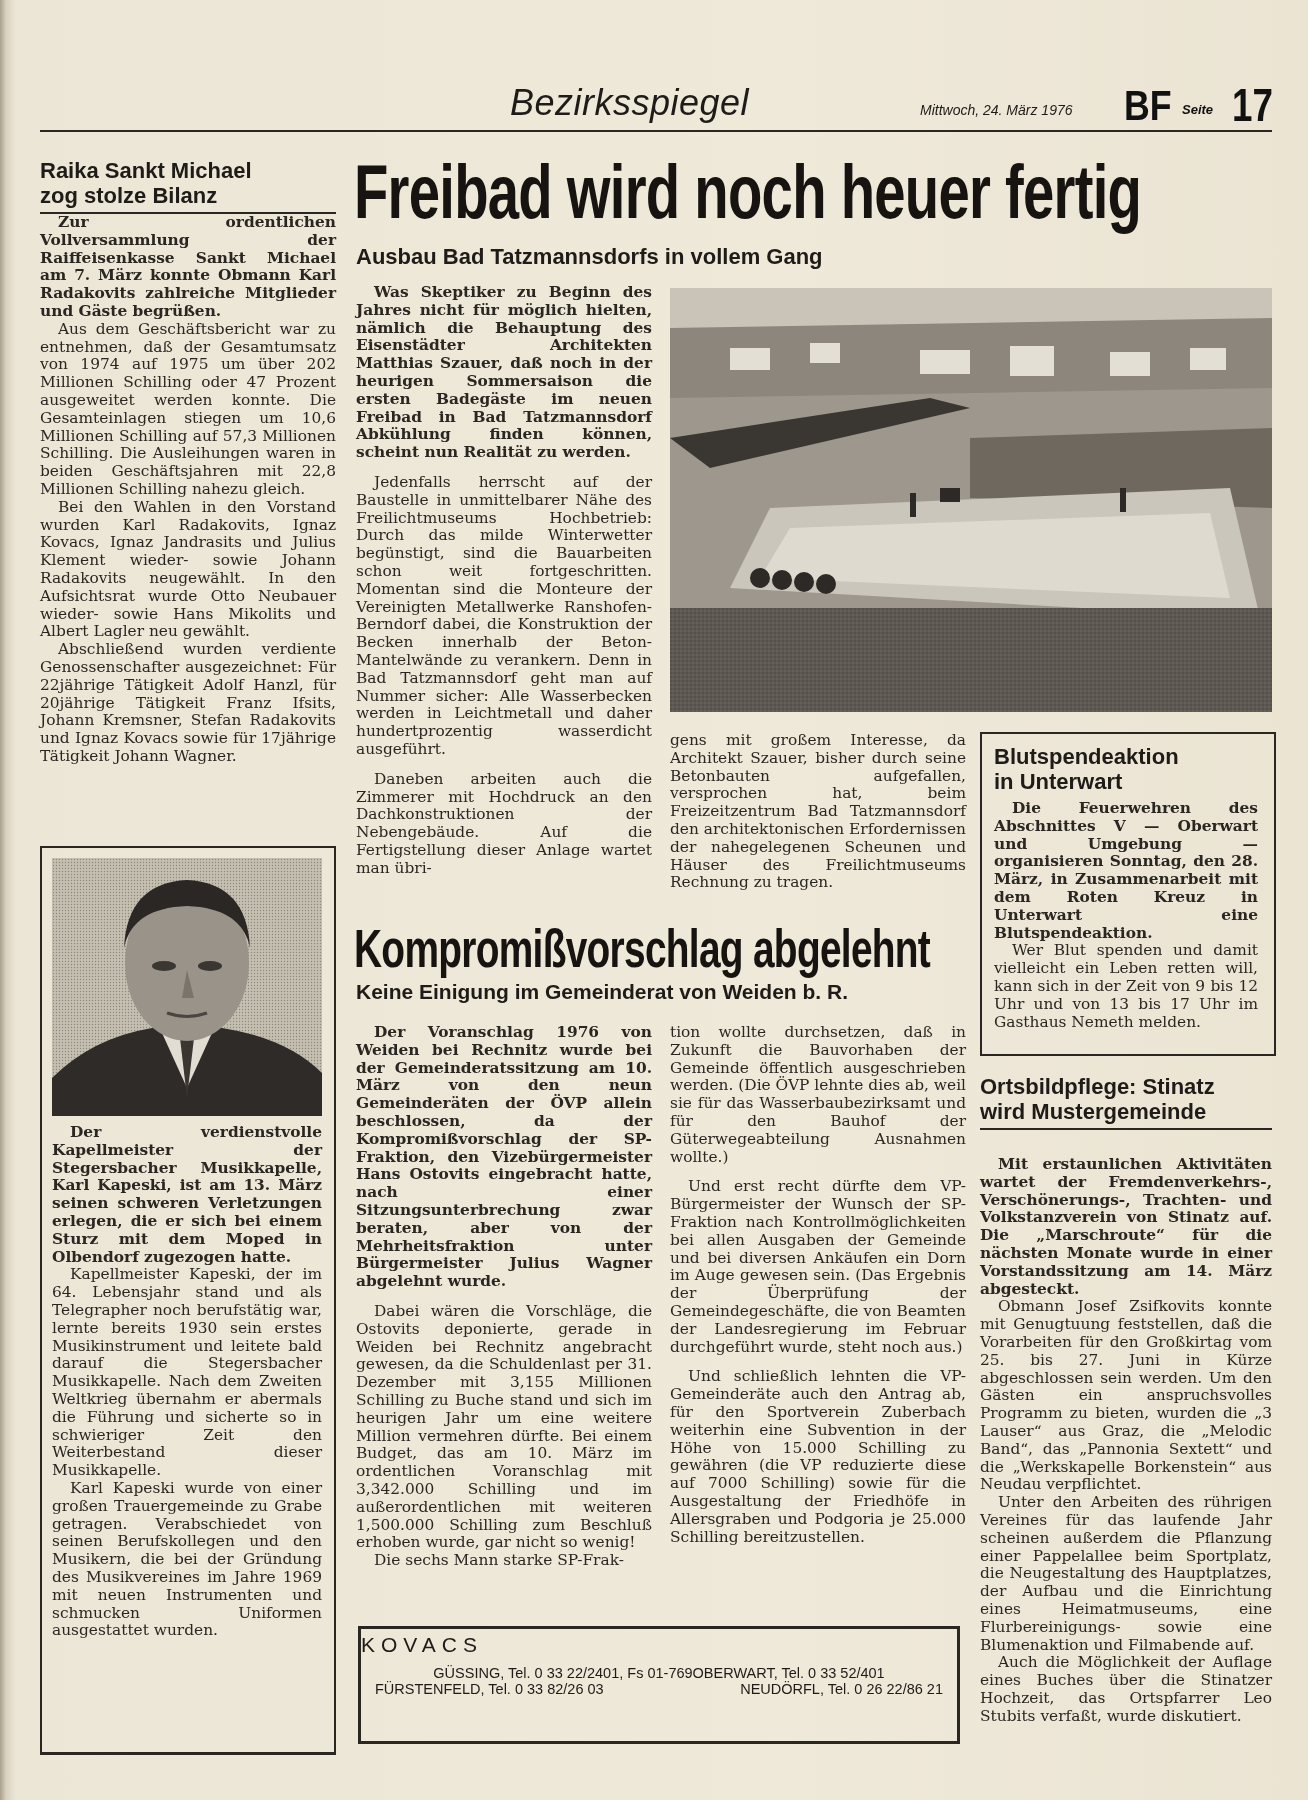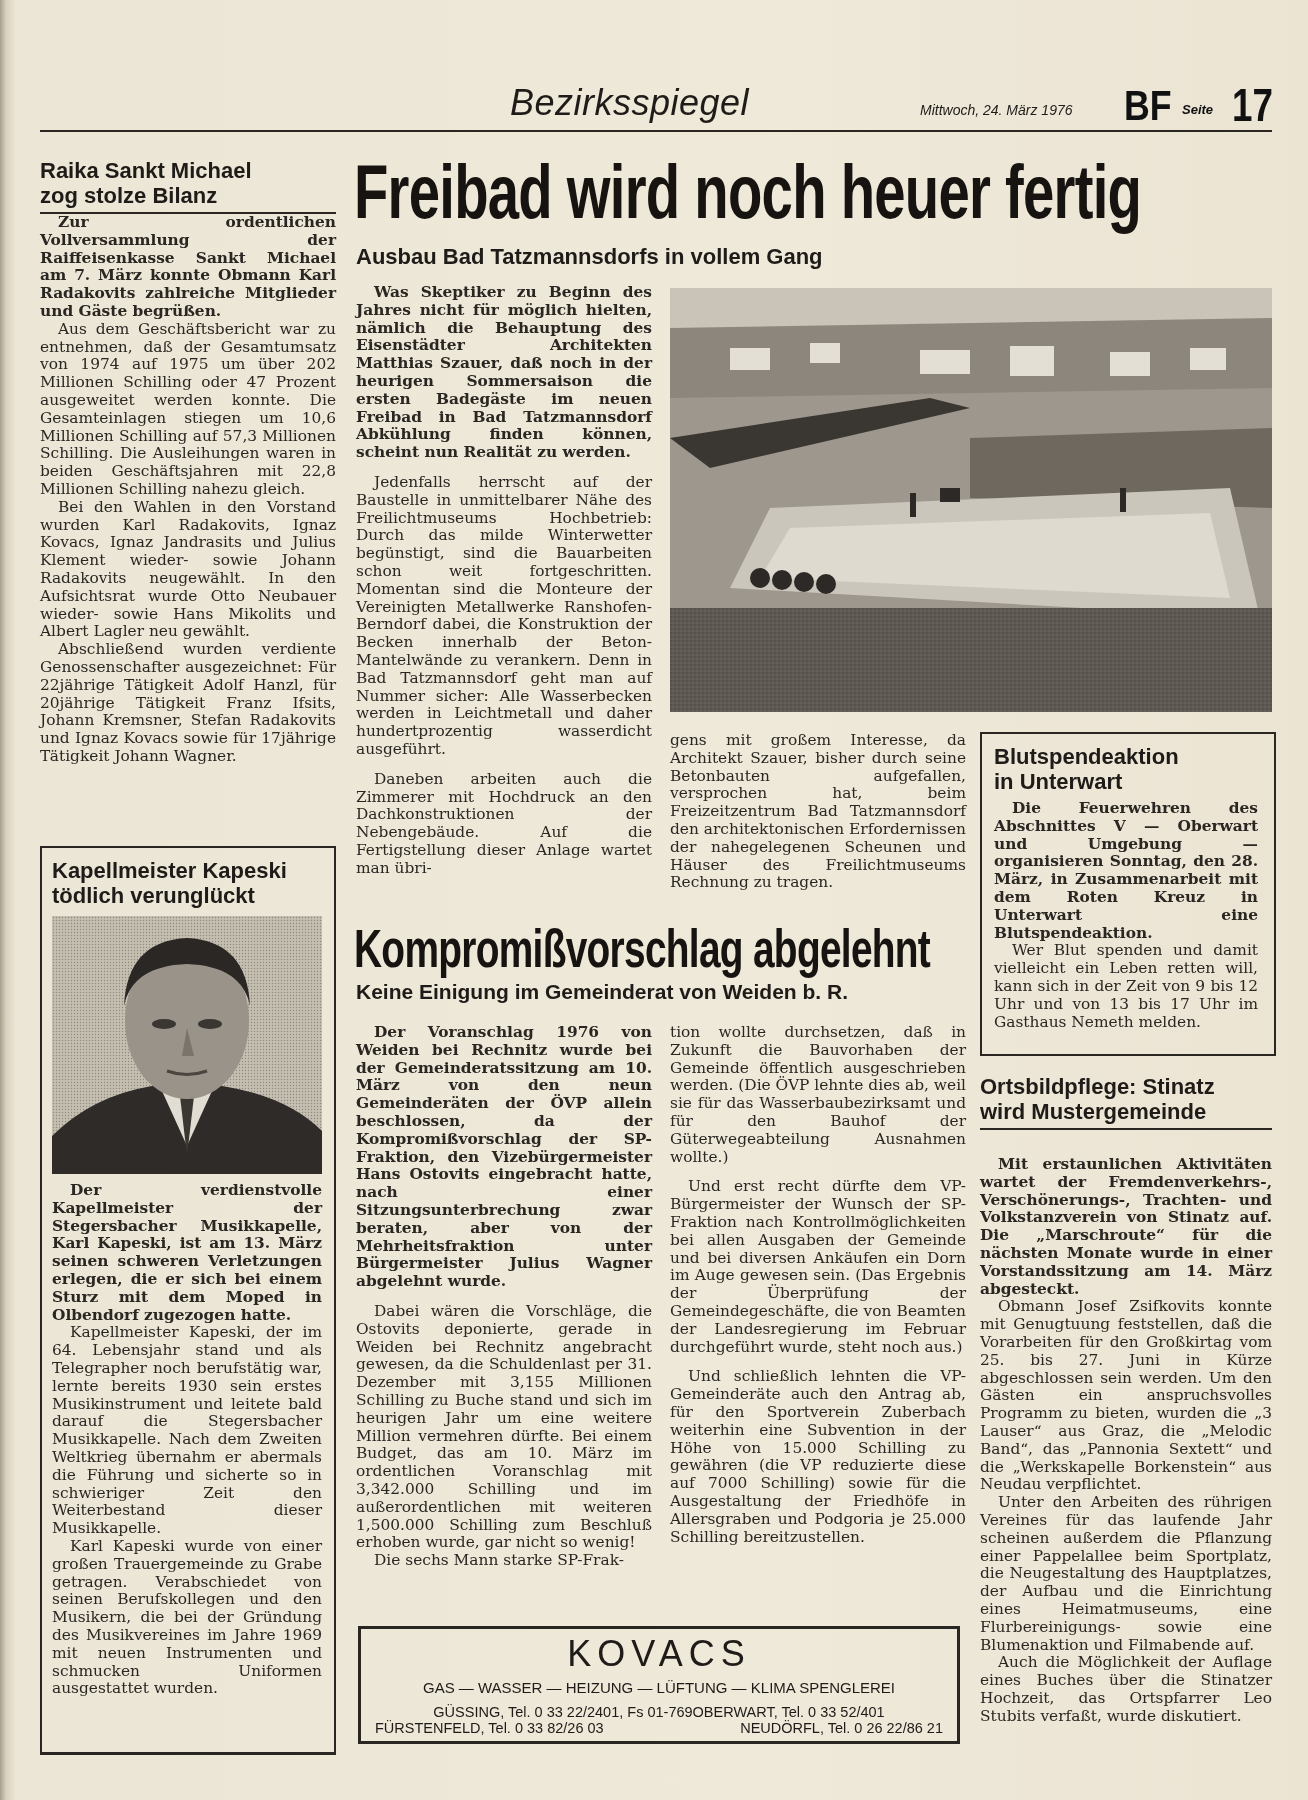--- a/index.html
+++ b/index.html
@@ -45,24 +45,20 @@
       <div>zog stolze Bilanz</div>
     </div>
     <p class="lead">Zur ordentlichen Vollversammlung der Raiffeisenkasse Sankt Michael am 7. März konnte Obmann Karl Radakovits zahlreiche Mitglieder und Gäste begrüßen.</p>
     <p>Aus dem Geschäftsbericht war zu entnehmen, daß der Gesamtumsatz von 1974 auf 1975 um über 202 Millionen Schilling oder 47 Prozent ausgeweitet werden konnte. Die Gesamteinlagen stiegen um 10,6 Millionen Schilling auf 57,3 Millionen Schilling. Die Ausleihungen waren in beiden Geschäftsjahren mit 22,8 Millionen Schilling nahezu gleich.</p>
     <p>Bei den Wahlen in den Vorstand wurden Karl Radakovits, Ignaz Kovacs, Ignaz Jandrasits und Julius Klement wieder- sowie Johann Radakovits neugewählt. In den Aufsichtsrat wurde Otto Neubauer wieder- sowie Hans Mikolits und Albert Lagler neu gewählt.</p>
     <p>Abschließend wurden verdiente Genossenschafter ausgezeichnet: Für 22jährige Tätigkeit Adolf Hanzl, für 20jährige Tätigkeit Franz Ifsits, Johann Kremsner, Stefan Radakovits und Ignaz Kovacs sowie für 17jährige Tätigkeit Johann Wagner.</p>
   </div>
 
   <div class="box" style="left:40px;top:846px;width:292px;height:904px;border-bottom-width:3px;"></div>
   <div class="col" style="left:52px;top:858px;width:270px;">
-    <div class="h2" style="margin-bottom:8px;">
-      <div>Kapellmeister Kapeski</div>
-      <div>tödlich verunglückt</div>
-    </div>
     <div class="photo" style="position:relative;width:270px;height:258px;margin-bottom:8px;background:#b8b2a6;">
       <svg width="270" height="258" viewBox="0 0 270 258">
         <defs>
           <pattern id="dots" width="3" height="3" patternUnits="userSpaceOnUse">
               <rect width="3" height="3" fill="#c5bfb2"></rect>
               <circle cx="1.5" cy="1.5" r="0.7" fill="#8e887c"></circle>
             </pattern>
         </defs>
         <rect width="270" height="258" fill="url(#dots)"></rect>
         <path d="M0 258 L0 220 Q40 180 100 170 L170 170 Q235 180 270 215 L270 258 Z" fill="#2e2b28"></path>
@@ -167,22 +163,21 @@
       <div>Ortsbildpflege: Stinatz</div>
       <div>wird Mustergemeinde</div>
     </div>
     <p class="lead">Mit erstaunlichen Aktivitäten wartet der Fremdenverkehrs-, Verschönerungs-, Trachten- und Volkstanzverein von Stinatz auf. Die „Marschroute“ für die nächsten Monate wurde in einer Vorstandssitzung am 14. März abgesteckt.</p>
     <p>Obmann Josef Zsifkovits konnte mit Genugtuung feststellen, daß die Vorarbeiten für den Großkirtag vom 25. bis 27. Juni in Kürze abgeschlossen sein werden. Um den Gästen ein anspruchsvolles Programm zu bieten, wurden die „3 Lauser“ aus Graz, die „Melodic Band“, das „Pannonia Sextett“ und die „Werkskapelle Borkenstein“ aus Neudau verpflichtet.</p>
     <p>Unter den Arbeiten des rührigen Vereines für das laufende Jahr scheinen außerdem die Pflanzung einer Pappelallee beim Sportplatz, die Neugestaltung des Hauptplatzes, der Aufbau und die Einrichtung eines Heimatmuseums, eine Flurbereinigungs- sowie eine Blumenaktion und Filmabende auf.</p>
     <p>Auch die Möglichkeit der Auflage eines Buches über die Stinatzer Hochzeit, das Ortspfarrer Leo Stubits verfaßt, wurde diskutiert.</p>
   </div>
 
   <div class="ad" style="left:358px;top:1626px;width:596px;height:112px;">
-    <div style="text-align:center;font-size:36px;letter-spacing:6px;margin-top:4px;">KOVACS</div>
-    <div style="text-align:center;font-size:15px;margin-top:4px;white-space:nowrap;">GAS — WASSER — HEIZUNG — LÜFTUNG — KLIMA SPENGLEREI</div>
+    <div style="text-align:left;font-size:21px;letter-spacing:6px;margin-top:4px;">KOVACS</div>
     <div style="display:flex;justify-content:center;padding:8px 14px 0 14px;font-size:14.5px;white-space:nowrap;">
       <span>GÜSSING, Tel. 0 33 22/2401, Fs 01-769</span>
       <span>OBERWART, Tel. 0 33 52/401</span>
     </div>
     <div style="display:flex;justify-content:space-between;padding:0 14px;font-size:14.5px;white-space:nowrap;">
       <span>FÜRSTENFELD, Tel. 0 33 82/26 03</span>
       <span>NEUDÖRFL, Tel. 0 26 22/86 21</span>
     </div>
   </div>
 

